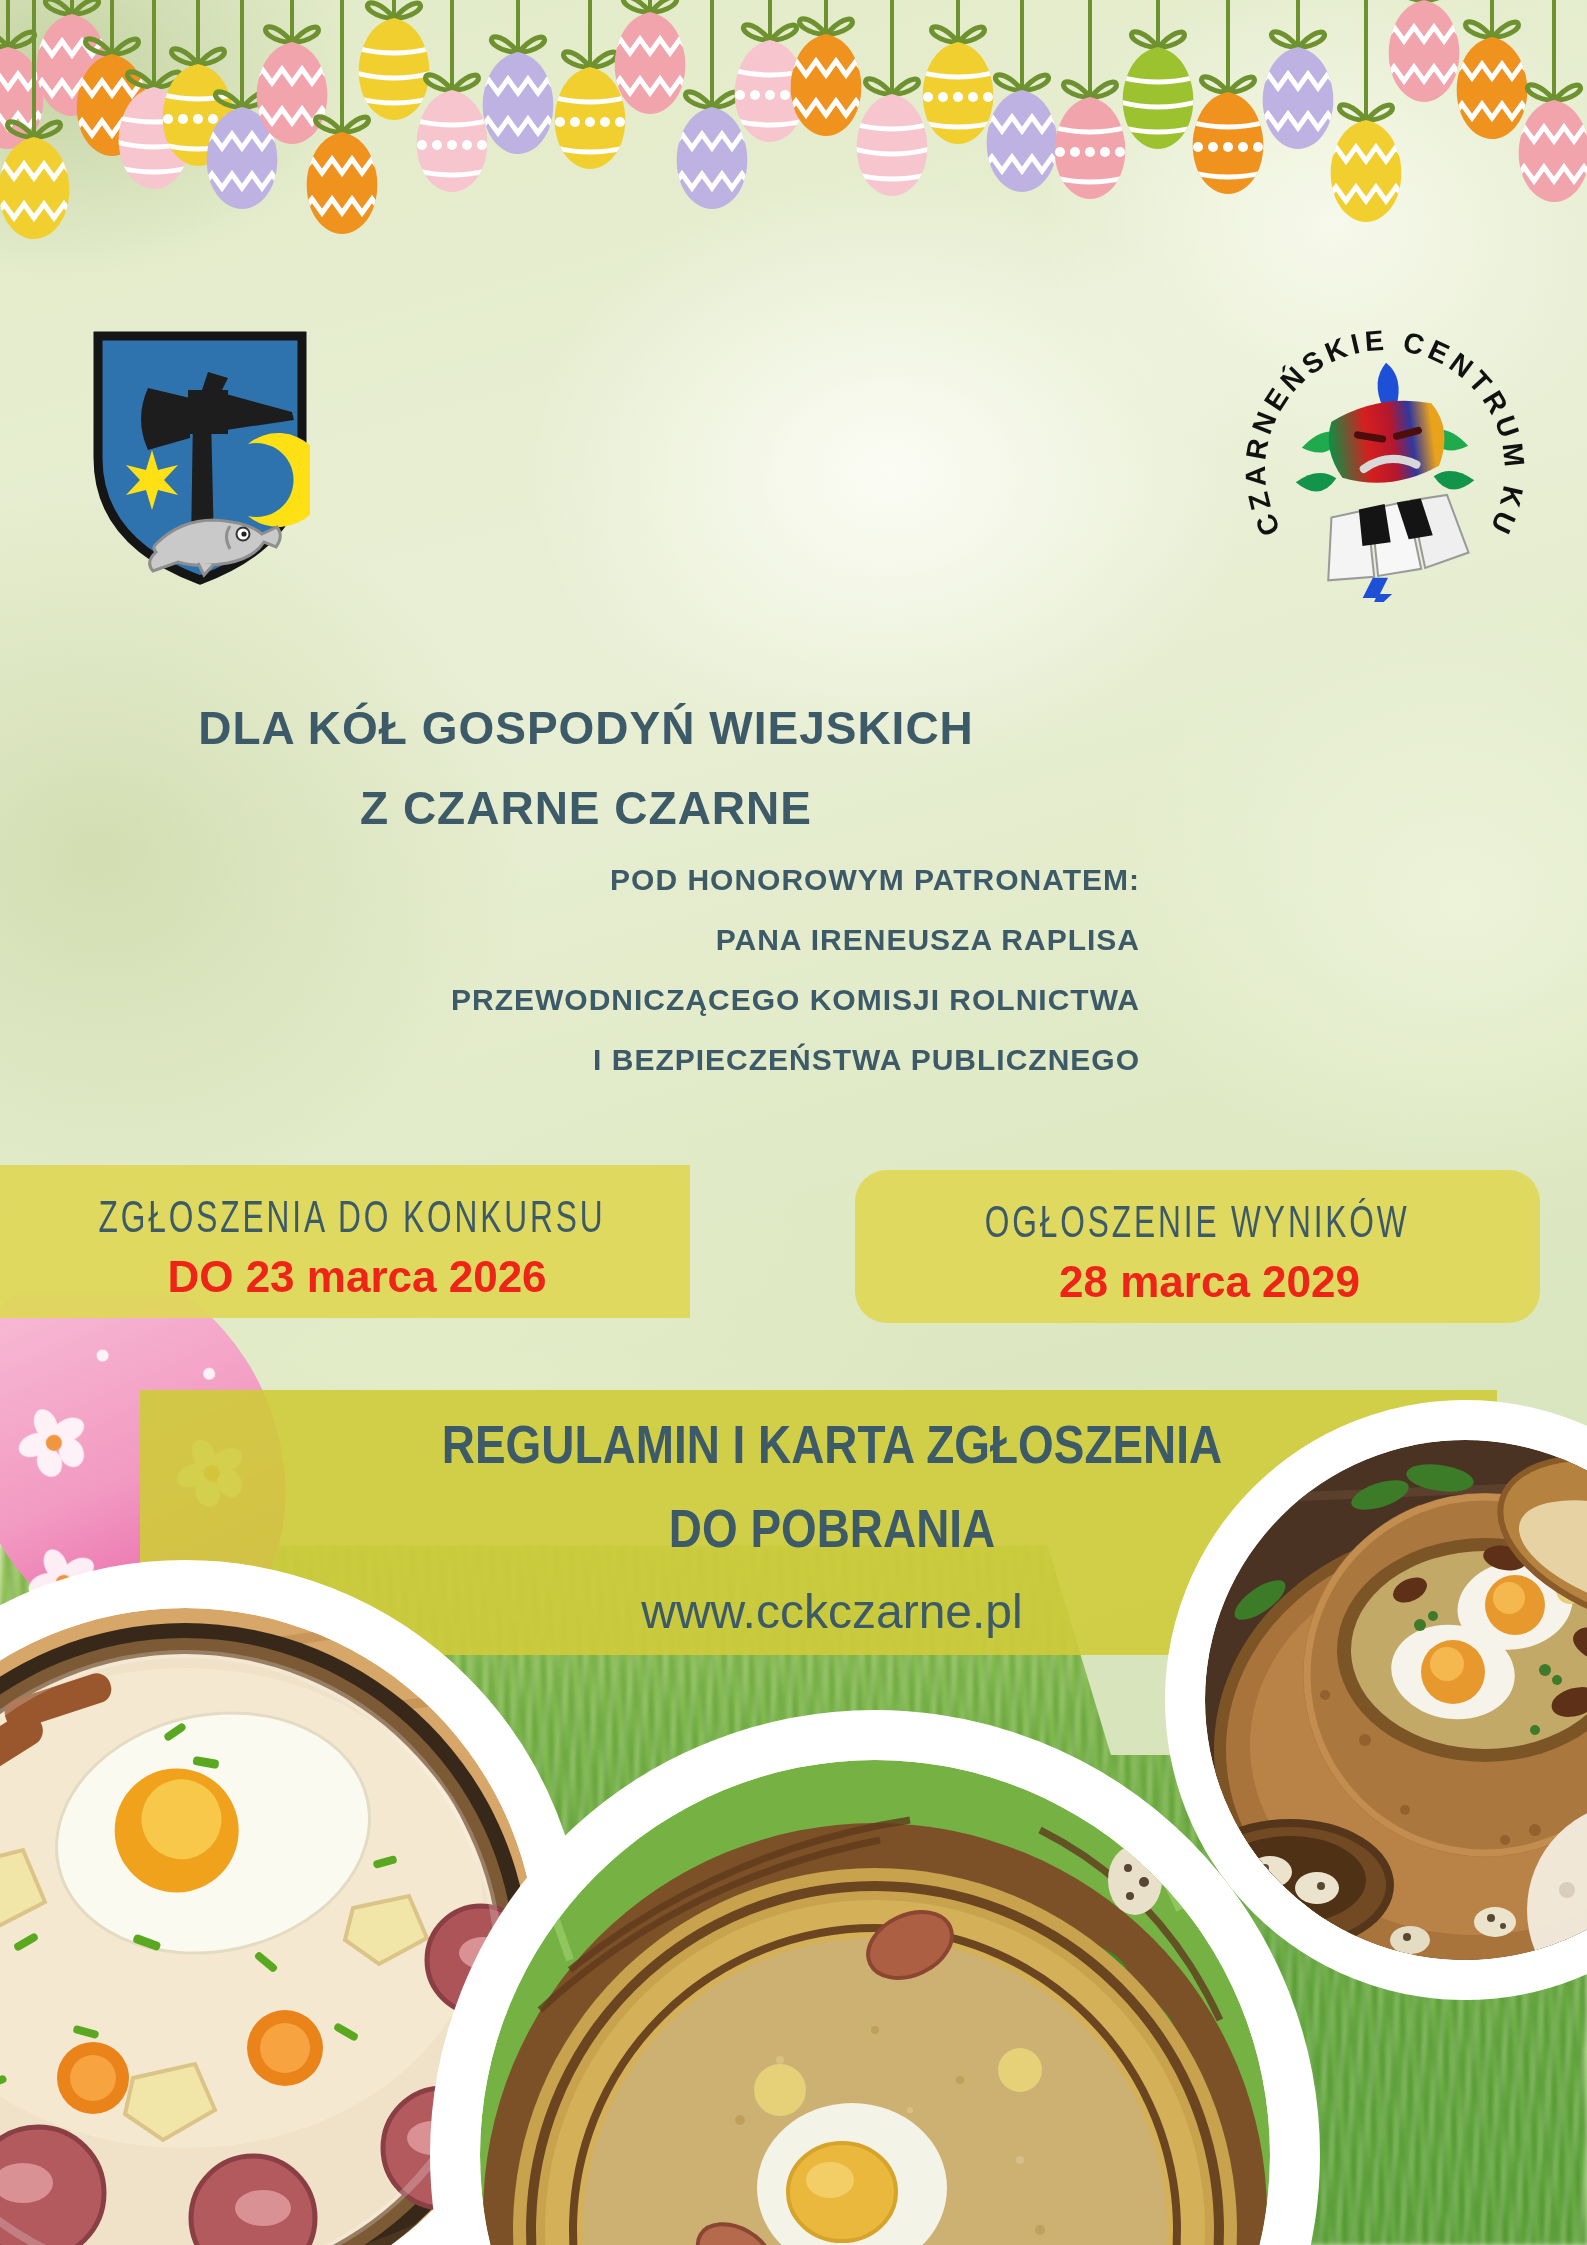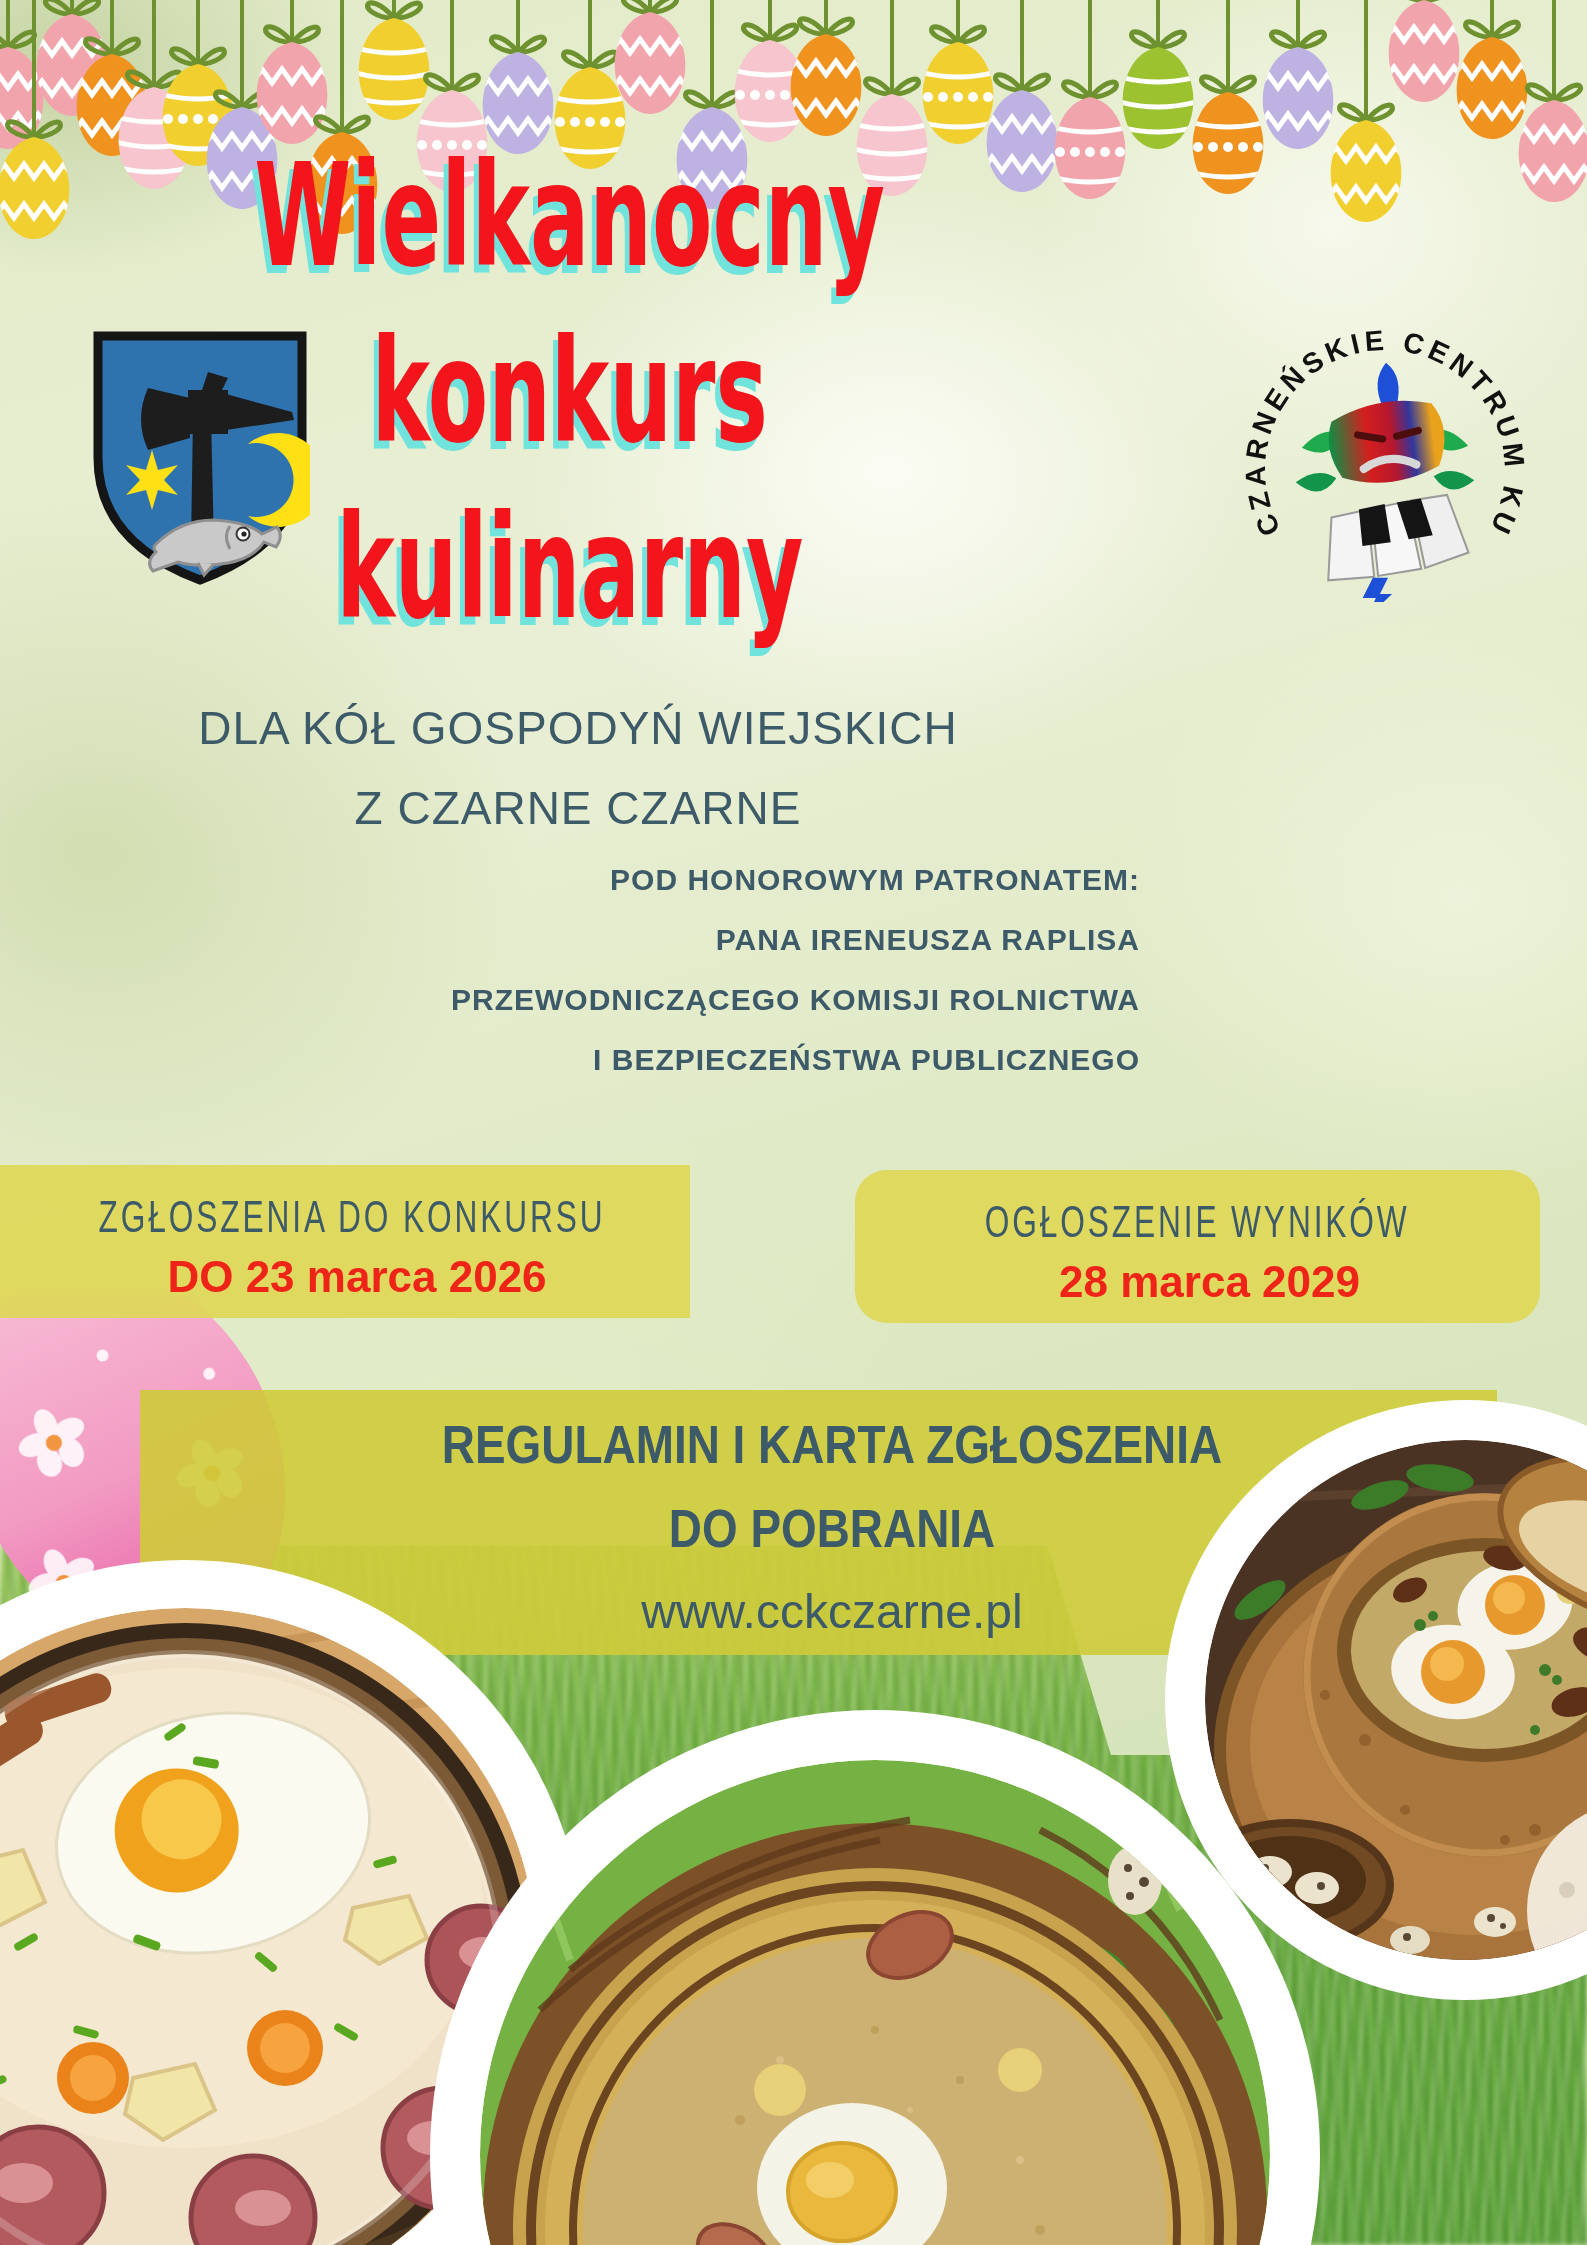--- a/index.html
+++ b/index.html
@@ -26,22 +26,22 @@
   .garland{position:absolute;left:0;top:0;width:1587px;height:250px;z-index:4;}
   
   .coa{position:absolute;left:90px;top:330px;width:220px;height:256px;z-index:5;}
   .cck-logo{position:absolute;left:1243px;top:318px;width:284px;height:284px;z-index:5;}
   
   .title{position:absolute;left:0;top:128px;width:1140px;z-index:5;text-align:center;
          font-family:"DejaVu Sans",sans-serif;font-weight:bold;
          font-size:142px;line-height:176px;color:var(--title-red,#F3151B);}
   .title .ln{display:inline-block;transform:scaleX(.62);white-space:nowrap;
          text-shadow:-8px 8px 0 var(--title-shadow-cyan,#6FE3DC);}
-  .audience{position:absolute;left:8px;top:688px;width:1140px;z-index:5;text-align:center;
-         color:var(--heading-slate,#3D5A69);font-weight:normal;font-size:46px;line-height:80px;letter-spacing:1px;}
+  .audience{position:absolute;left:16px;top:688px;width:1140px;z-index:5;text-align:center;
+         color:var(--heading-slate,#3D5A69);font-weight:bold;font-size:46px;line-height:80px;letter-spacing:1px;}
   .patronage{position:absolute;left:0;top:850px;width:1140px;z-index:5;text-align:right;
          color:var(--heading-slate,#3D5A69);font-weight:bold;font-size:30px;line-height:60px;letter-spacing:1px;}
   
   .banner{position:absolute;z-index:3;text-align:center;}
   .banner-left{left:0;top:1165px;width:690px;height:153px;background:rgba(223,215,88,.93);}
   .banner-right{left:855px;top:1170px;width:685px;height:153px;background:rgba(223,215,88,.93);border-radius:32px;}
   .b-head{margin-top:24px;font-size:44px;line-height:56px;font-weight:400;color:var(--heading-slate,#3D5A69);white-space:nowrap;}
   .b-head .cx{display:inline-block;transform:scaleX(.72);letter-spacing:4px;}
   .b-date{margin-top:8px;font-size:44px;line-height:48px;font-weight:bold;color:var(--date-red,#EE2418);padding-left:24px;}
   .banner-mid{left:140px;top:1390px;width:1330px;height:265px;background:rgba(207,203,58,.9);z-index:3;padding-left:27px;}
@@ -438,25 +438,20 @@
         <path d="M120,184 L146,184 L144,222 L116,220 Z" fill="#141414"></path>
         <path d="M158,185 L182,186 L186,224 L162,223 Z" fill="#141414"></path>
       </g>
       <polygon points="128,256 143,256 135,272 147,272 122,296 131,276 118,276" fill="#1d4fd7"></polygon>
     </g>
     <text font-family="Liberation Sans, sans-serif" font-size="28" font-weight="bold" fill="#111" letter-spacing="2">
       <textPath href="#logoArc" textLength="606">CZARNEŃSKIE CENTRUM KULTURY</textPath>
     </text>
   </svg>
 
-  <div class="title">
-    <div><span class="ln">Wielkanocny</span></div>
-    <div><span class="ln">konkurs</span></div>
-    <div><span class="ln">kulinarny</span></div>
-  </div>
 
   <div class="audience">
     <div>DLA KÓŁ GOSPODYŃ WIEJSKICH</div>
     <div>Z CZARNE CZARNE</div>
   </div>
 
   <div class="patronage">
     <div>POD HONOROWYM PATRONATEM:</div>
     <div>PANA IRENEUSZA RAPLISA</div>
     <div>PRZEWODNICZĄCEGO KOMISJI ROLNICTWA</div>

